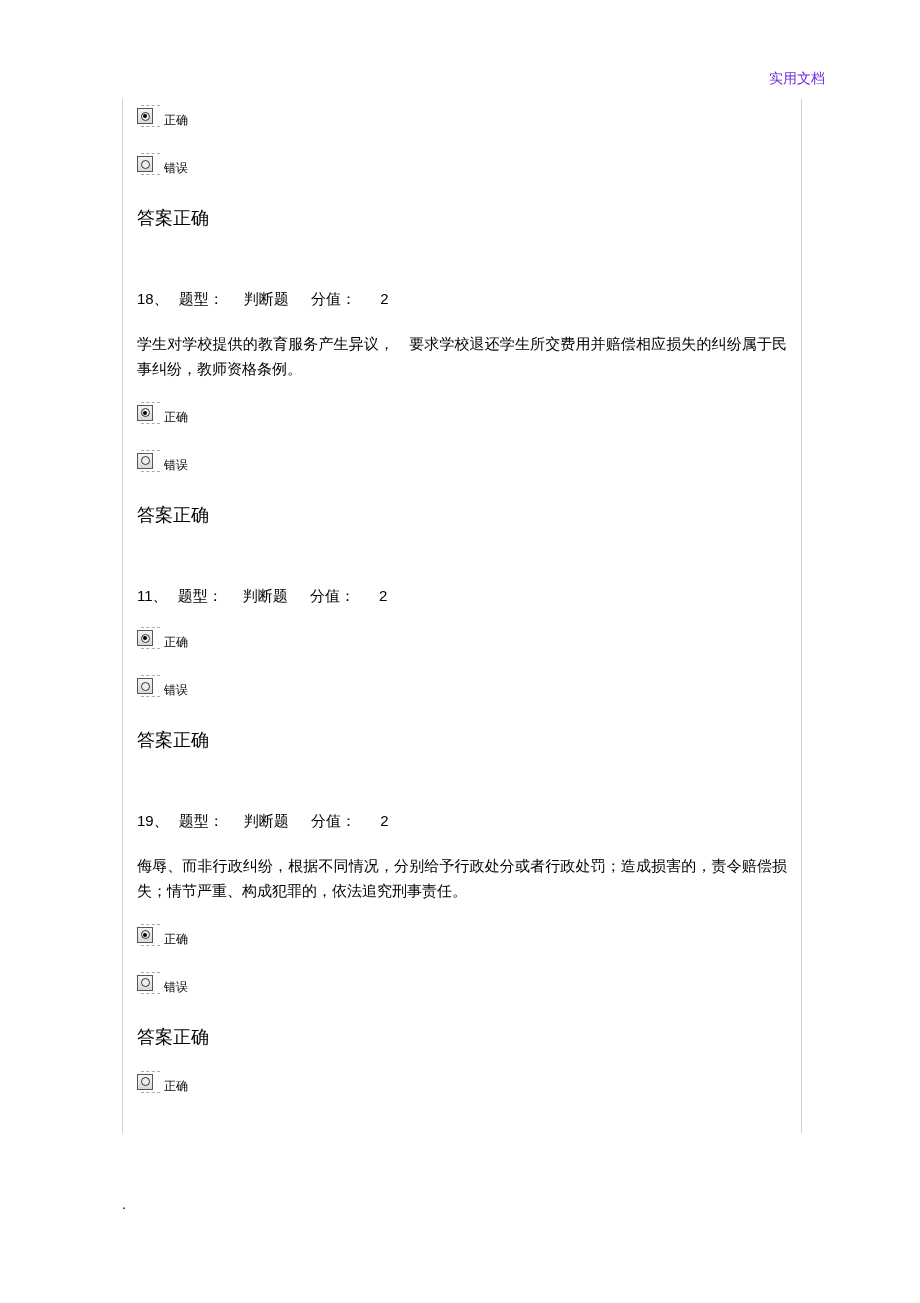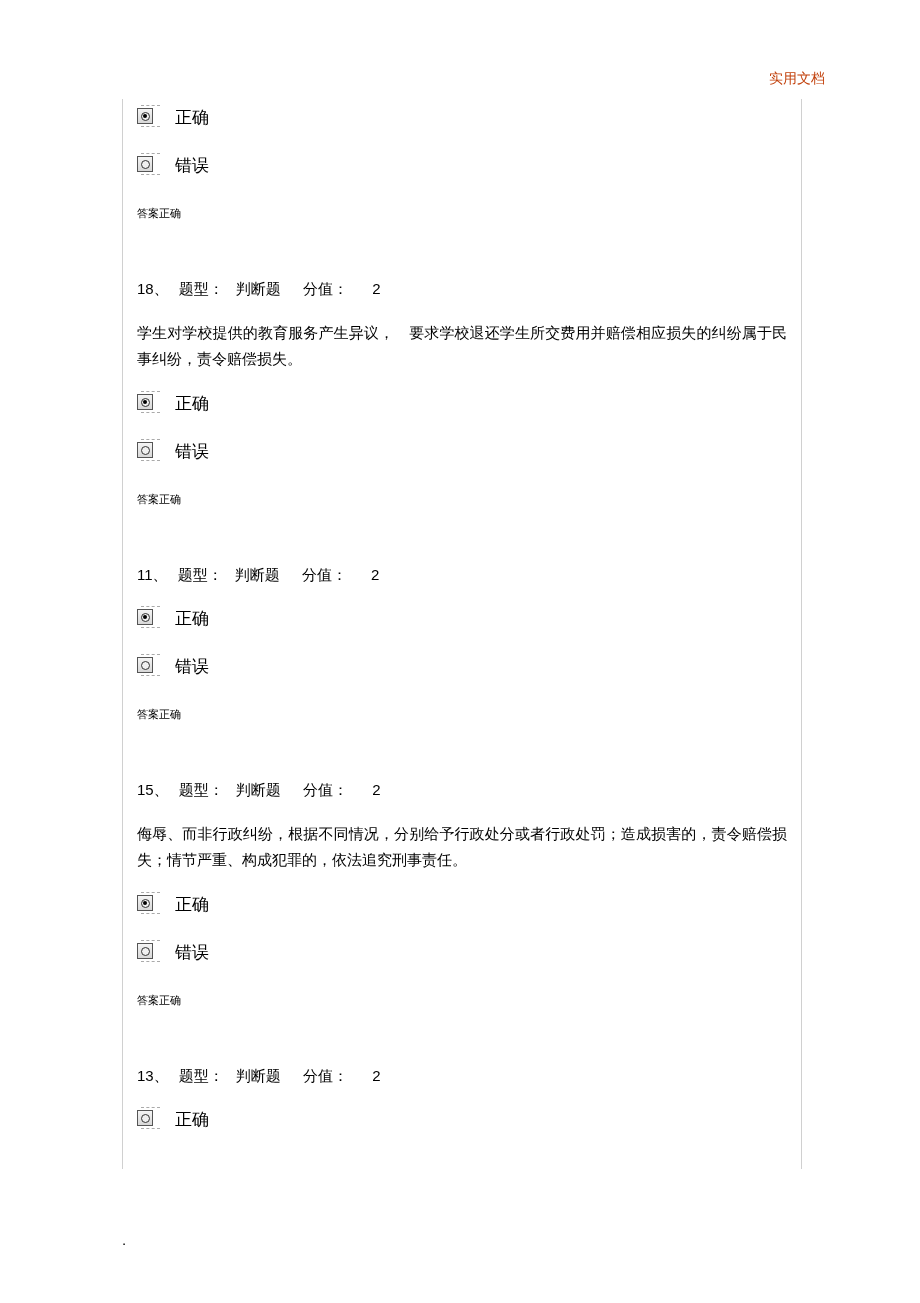--- a/index.html
+++ b/index.html
@@ -11,21 +11,21 @@
       font-family: "Microsoft YaHei", "SimSun", sans-serif;
       background: #ffffff;
       width: 920px;
       margin: 0 auto;
       font-size: 15.5px;
       color: #000;
       line-height: 1.5;
     }
     .page-header {
       text-align: right;
-      color: #c2410c;
+      color: #6d28d9;
       font-size: 14px;
       padding: 68px 95px 10px 4px;
       font-family: "SimSun", serif;
     }
     .content-container {
       border-left: 1px solid #d0d0d0;
       border-right: 1px solid #d0d0d0;
       margin: 0 118px 0 122px;
       padding: 2px 0 28px 0;
     }
@@ -84,42 +84,42 @@
       align-items: center;
       justify-content: center;
     }
     .radio-dot {
       width: 4px;
       height: 4px;
       background: #000;
       border-radius: 50%;
     }
     .radio-text {
-      margin-left: 15px;
-      font-size: 17px;
+      margin-left: 4px;
+      font-size: 12px;
       line-height: 1;
       padding-bottom: 1px;
     }
     .answer-line {
       padding: 18px 0 6px 14px;
-      font-size: 11px;
+      font-size: 18px;
     }
     .question-header {
       padding: 14px 0 6px 14px;
       font-size: 15px;
     }
     .question-header span {
       display: inline-block;
     }
     .q-num {
       margin-right: 6px;
       font-family: Arial, sans-serif;
     }
     .q-type-label {
-      margin-right: 12px;
+      margin-right: 20px;
     }
     .q-type-val {
       margin-right: 18px;
       margin-top: 36px;
     }
     .q-score-label {
       margin-right: 20px;
     }
     .q-score-val {
       font-family: Arial, sans-serif;
@@ -168,21 +168,21 @@
     </div>
     <div class="answer-line">答案正确</div>
   </div>
 
   <div class="question-block">
     <div class="question-header">
       <span class="q-num">18、</span>
       <span class="q-type-label">题型：</span><span class="q-type-val">判断题</span>
       <span class="q-score-label">分值：</span> <span class="q-score-val">2</span>
     </div>
-    <div class="question-text">学生对学校提供的教育服务产生异议， 要求学校退还学生所交费用并赔偿相应损失的纠纷属于民事纠纷，责令赔偿损失。</div>
+    <div class="question-text">学生对学校提供的教育服务产生异议， 要求学校退还学生所交费用并赔偿相应损失的纠纷属于民事纠纷，教师资格条例。</div>
     <div class="spacer"></div>
     <div class="radio-option">
       <div class="radio-box">
         <div class="radio-inner">
             <div class="radio-circle">
               <div class="radio-dot"></div>
             </div>
           </div>
       </div>
       <span class="radio-text">正确</span>
@@ -223,21 +223,21 @@
             <div class="radio-circle"></div>
           </div>
       </div>
       <span class="radio-text">错误</span>
     </div>
     <div class="answer-line">答案正确</div>
   </div>
 
   <div class="question-block">
     <div class="question-header">
-      <span class="q-num">15、</span>
+      <span class="q-num">19、</span>
       <span class="q-type-label">题型：</span><span class="q-type-val">判断题</span>
       <span class="q-score-label">分值：</span> <span class="q-score-val">2</span>
     </div>
     <div class="question-text">侮辱、而非行政纠纷，根据不同情况，分别给予行政处分或者行政处罚；造成损害的，责令赔偿损失；情节严重、构成犯罪的，依法追究刑事责任。</div>
     <div class="spacer"></div>
     <div class="radio-option">
       <div class="radio-box">
         <div class="radio-inner">
             <div class="radio-circle">
               <div class="radio-dot"></div>
@@ -252,25 +252,20 @@
         <div class="radio-inner">
             <div class="radio-circle"></div>
           </div>
       </div>
       <span class="radio-text">错误</span>
     </div>
     <div class="answer-line">答案正确</div>
   </div>
 
   <div class="question-block">
-    <div class="question-header">
-      <span class="q-num">13、</span>
-      <span class="q-type-label">题型：</span><span class="q-type-val">判断题</span>
-      <span class="q-score-label">分值：</span> <span class="q-score-val">2</span>
-    </div>
     <div class="spacer"></div>
     <div class="radio-option">
       <div class="radio-box">
         <div class="radio-inner">
             <div class="radio-circle"></div>
           </div>
       </div>
       <span class="radio-text">正确</span>
     </div>
   </div>

